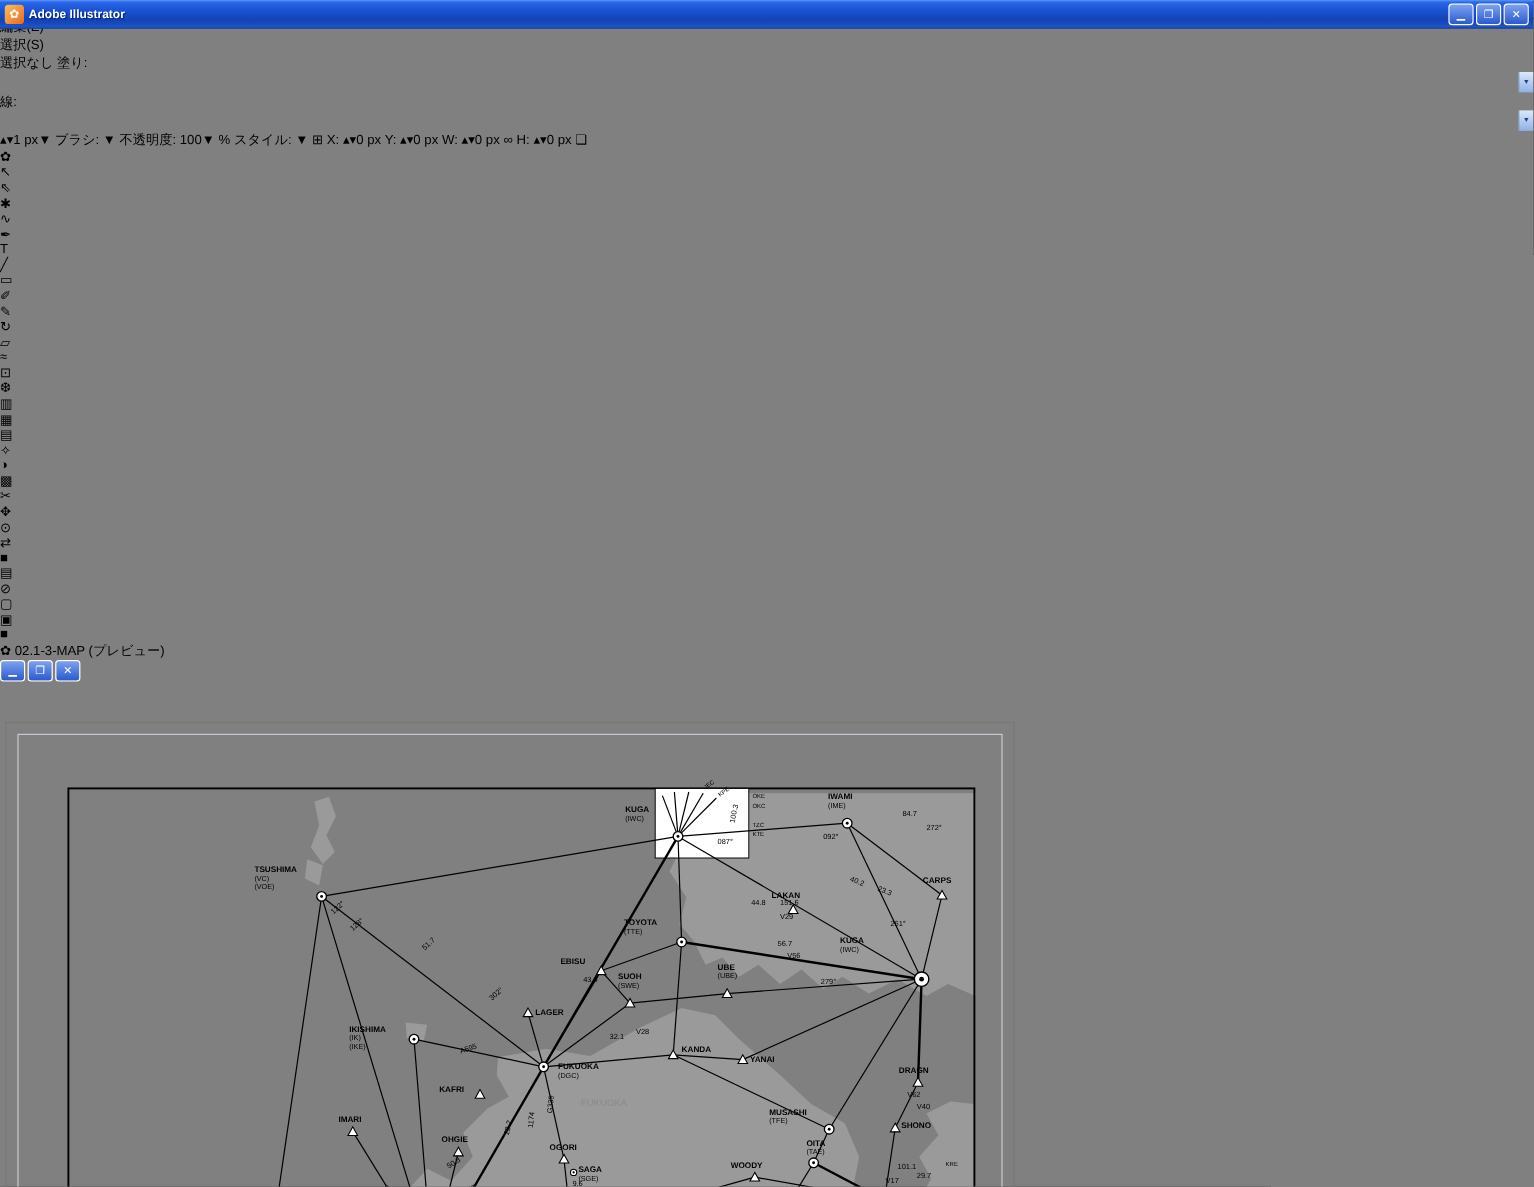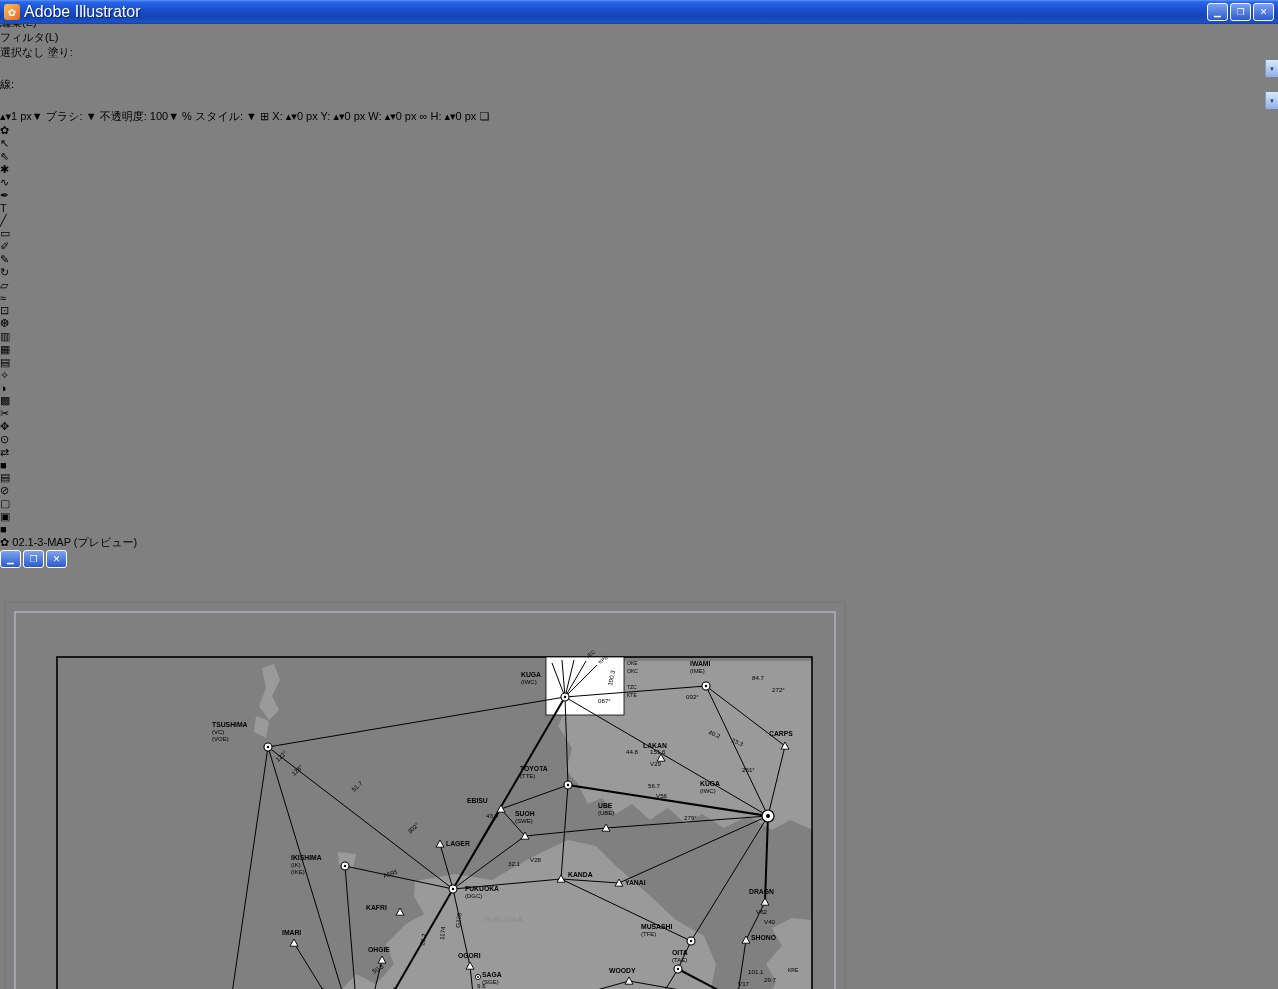--- a/index.html
+++ b/index.html
@@ -5,21 +5,21 @@
   *{box-sizing:border-box;margin:0;padding:0}
   html,body{background:#555}
   #screen{position:relative;width:1278px;height:989px;background:#808080;overflow:hidden;
     font-family:"Liberation Sans",sans-serif;font-size:11px;color:#000}
 
   
   .titlebar{position:absolute;left:0;top:0;width:1278px;height:24px;display:flex;align-items:center;
     background:linear-gradient(180deg,#5a96f8 0%,#2a67e8 8%,#1b53d4 35%,#1443b2 70%,#1d52c8 92%,#153f9e 100%);color:#fff}
   .appicon{width:16px;height:16px;margin:0 4px;background:linear-gradient(135deg,#f8c060,#e86820);border-radius:3px;
     display:flex;align-items:center;justify-content:center;font-size:10px;color:#fff}
-  .apptitle{font-weight:normal;font-size:16px;text-shadow:1px 1px 1px #00227a}
+  .apptitle{font-weight:bold;font-size:10px;text-shadow:1px 1px 1px #00227a}
   .wbtns{margin-left:auto;display:flex;gap:2px;padding-right:4px}
   .wb{width:21px;height:18px;border:1px solid #fff;border-radius:3px;display:flex;align-items:center;justify-content:center;
     font-size:9px;color:#fff;background:linear-gradient(180deg,#7da2f0,#2a5ad0);cursor:default}
   .wb.close{background:linear-gradient(180deg,#f0906c,#d would 0}
   .wb.close{background:linear-gradient(180deg,#f0906c,#d03a18)}
   .menubar{position:absolute;left:0;top:24px;width:1278px;height:21px;background:#ece9d8;border-bottom:1px solid #aca899;
     display:flex;align-items:center;padding-left:6px}
   .mitem{padding:2px 9px;font-size:11px}
 
   
@@ -89,21 +89,21 @@
     <span class="wbtns">
       <span class="wb">▁</span>
       <span class="wb">❐</span>
       <span class="wb close">✕</span>
     </span>
   </div>
 
   <div class="menubar" id="menubar">
       <div class="mitem">ファイル(F)</div>
       <div class="mitem">編集(E)</div>
-      <div class="mitem">フィルタ(L)</div>
+      <div class="mitem">選択(S)</div>
     </div>
 
   <div class="optbar">
     <span class="grip"></span>
     <span class="optlabel">選択なし</span>
     <span class="vsep"></span>
     <span class="optlabel">塗り:</span>
     <span class="swbox"><span class="fillsw"></span><span class="dd" style="margin-left:auto;width:13px;height:17px;border-left:1px solid #7f9db9;background:linear-gradient(#dce8fb,#8fb0e4);display:flex;align-items:center;justify-content:center;font-size:6px;color:#1c3f94">▼</span></span>
     <span class="optlabel u">線:</span>
     <span class="swbox"><span class="strokesw"></span><span class="dd" style="margin-left:auto;width:13px;height:17px;border-left:1px solid #7f9db9;background:linear-gradient(#dce8fb,#8fb0e4);display:flex;align-items:center;justify-content:center;font-size:6px;color:#1c3f94">▼</span></span>

